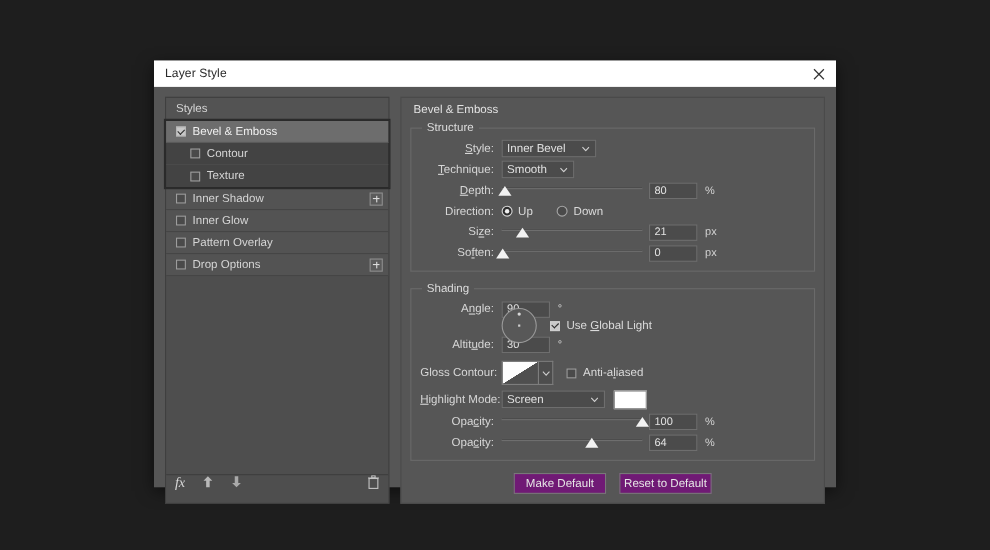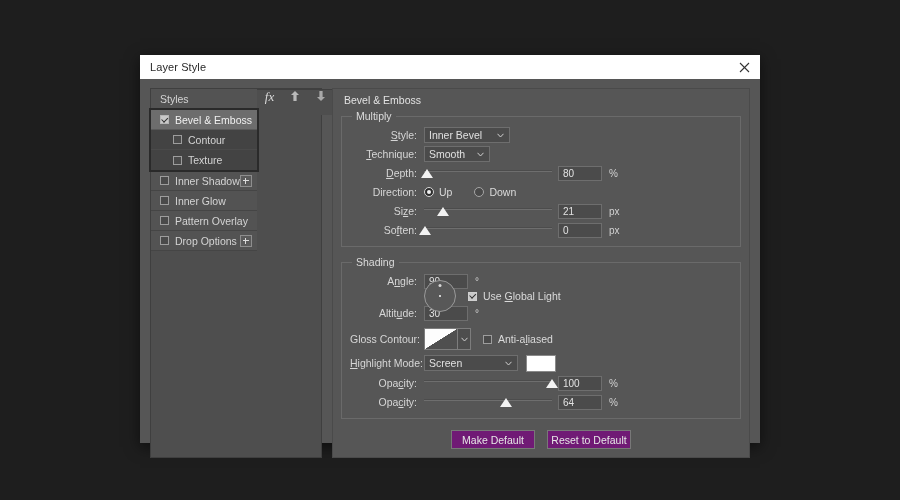--- a/index.html
+++ b/index.html
@@ -36,22 +36,22 @@
   #close-btn svg { display:block; }
 
   #body {
     flex: 1; display: flex;
     padding: 9px 10px 10px 10px;
     gap: 10px;
   }
 
   
   #sidebar {
-    width: 172px; flex: none;
-    display: flex; 
+    width: 204px; flex: none;
+    display: flex; flex-direction: column;
     background: #4e4e4e;
     border: 1px solid #3f3f3f;
   }
   #styles-list { flex: 1; position: relative; }
   .srow {
     height: 20px;
     display: flex; align-items: center;
     padding-left: 9px;
     border-bottom: 1px solid #454545;
     font-size: 10.5px; color: #d4d4d4;
@@ -390,21 +390,21 @@
             <rect x="4" y="0.5" width="3" height="2" fill="none" stroke="#c4c4c4" stroke-width="1"></rect>
           </svg>
         </span>
       </div>
     </div>
 
     <div id="middle">
       <div id="section-title">Bevel &amp; Emboss</div>
 
       <fieldset class="grp">
-        <legend>Multiply</legend>
+        <legend>Structure</legend>
 
         <div class="row">
           <span class="rlabel"><u>S</u>tyle:</span>
           <div class="sel w86">
             <span class="txt">Inner Bevel</span>
             <span class="chev">
               <svg width="7" height="5" viewBox="0 0 7 5">
                   <path d="M0.5 0.8 L3.5 4 L6.5 0.8" fill="none" stroke="#d0d0d0" stroke-width="1"></path>
                 </svg>
             </span>

